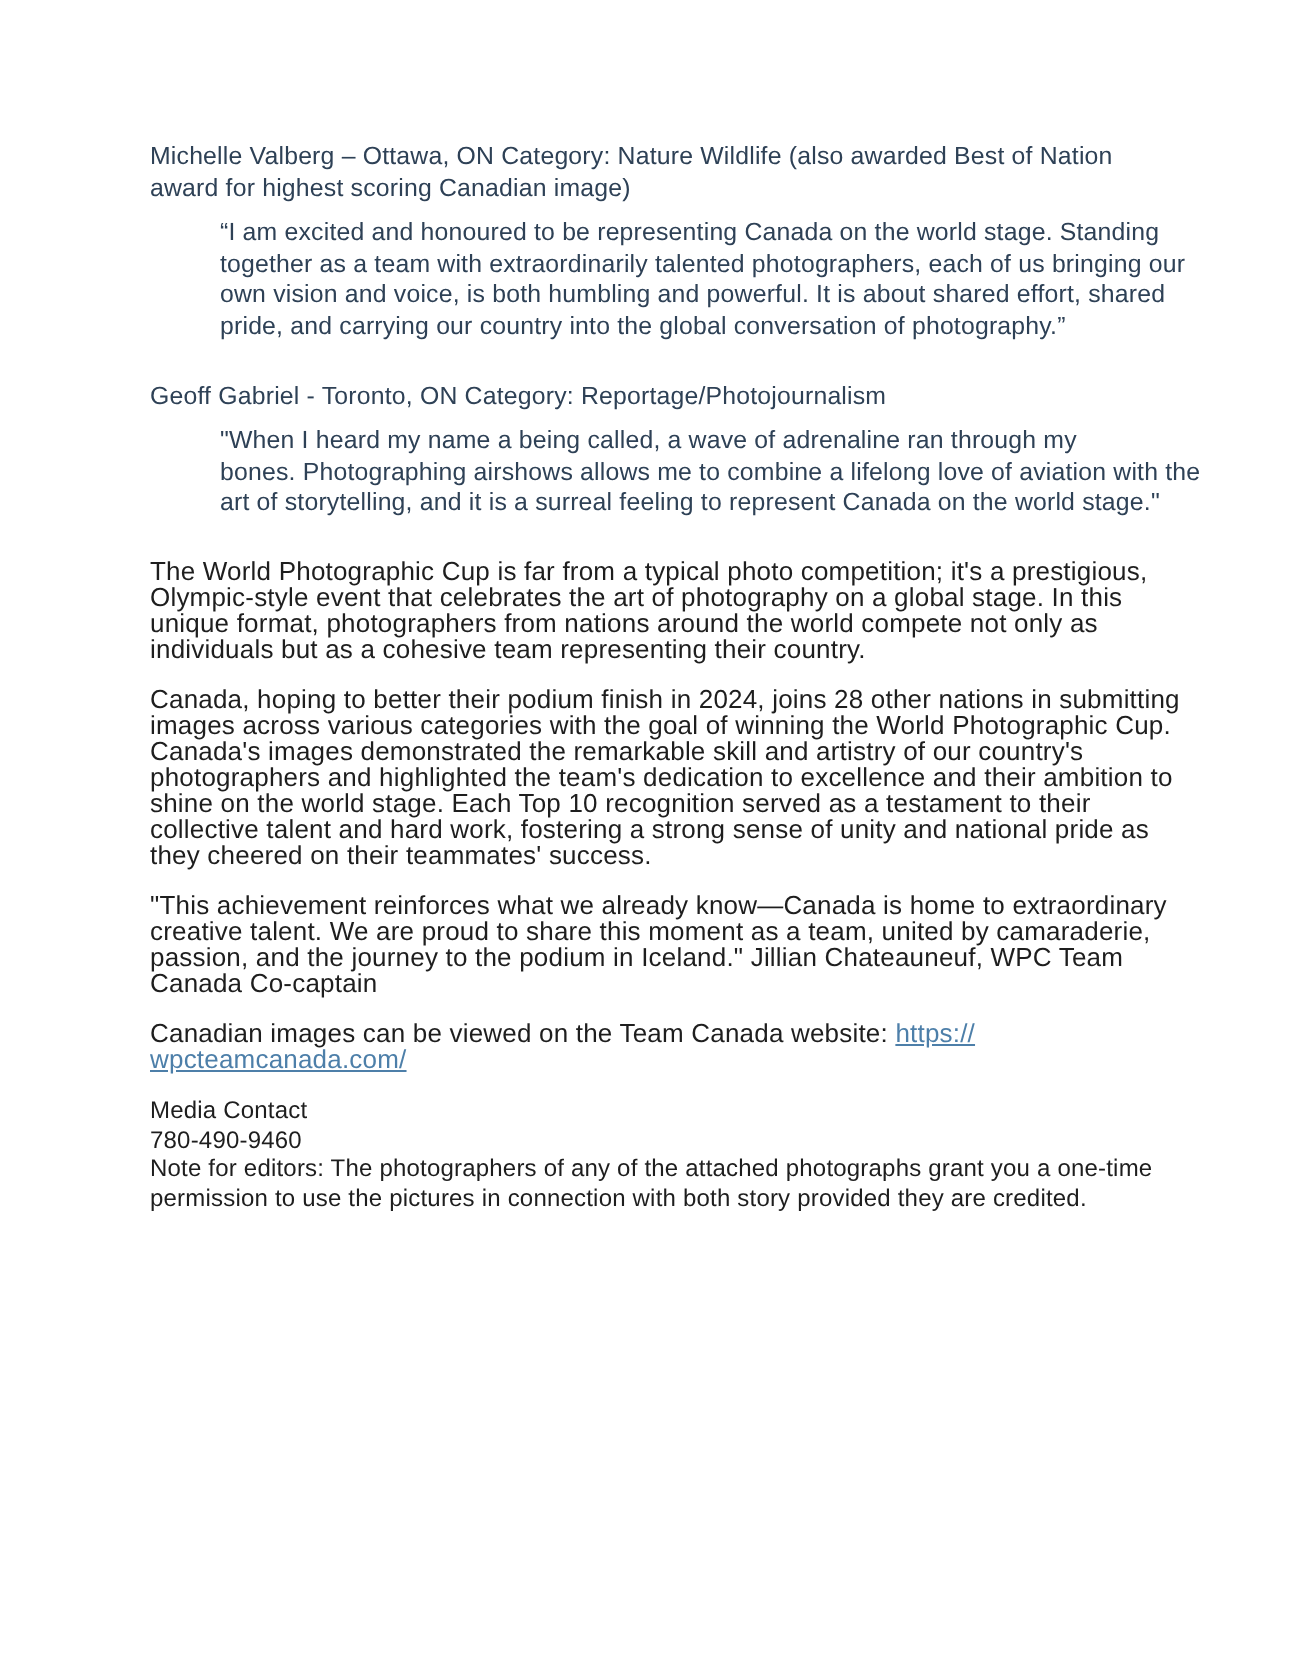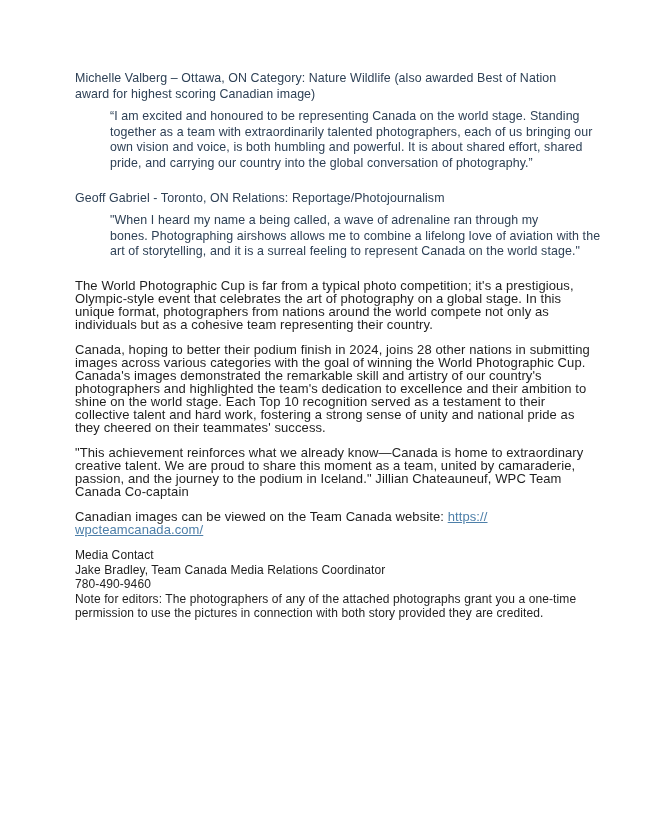--- a/index.html
+++ b/index.html
@@ -68,21 +68,21 @@
   <section>
     <h2 class="entry-heading">Michelle Valberg – Ottawa, ON Category: Nature Wildlife (also awarded Best of Nation
 award for highest scoring Canadian image)</h2>
     <blockquote class="quote">“I am excited and honoured to be representing Canada on the world stage. Standing
 together as a team with extraordinarily talented photographers, each of us bringing our
 own vision and voice, is both humbling and powerful. It is about shared effort, shared
 pride, and carrying our country into the global conversation of photography.”</blockquote>
   </section>
 
   <section>
-    <h2 class="entry-heading">Geoff Gabriel - Toronto, ON Relations: Reportage/Photojournalism</h2>
+    <h2 class="entry-heading">Geoff Gabriel - Toronto, ON Category: Reportage/Photojournalism</h2>
     <blockquote class="quote">"When I heard my name a being called, a wave of adrenaline ran through my
 bones. Photographing airshows allows me to combine a lifelong love of aviation with the
 art of storytelling, and it is a surreal feeling to represent Canada on the world stage."</blockquote>
   </section>
 
   <p class="body-para">The World Photographic Cup is far from a typical photo competition; it's a prestigious,
 Olympic-style event that celebrates the art of photography on a global stage. In this
 unique format, photographers from nations around the world compete not only as
 individuals but as a cohesive team representing their country.</p>
 
@@ -97,19 +97,18 @@
   <p class="body-para">"This achievement reinforces what we already know—Canada is home to extraordinary
 creative talent. We are proud to share this moment as a team, united by camaraderie,
 passion, and the journey to the podium in Iceland." Jillian Chateauneuf, WPC Team
 Canada Co-captain</p>
 
   <p class="body-para website-line"><span>Canadian images can be viewed on the Team Canada website: </span><a class="link" href="#">https://
 wpcteamcanada.com/</a></p>
 
   <div class="media-block">
     <p>Media Contact</p>
-    <p>Jake Bradley, Team Canada Media Relations Coordinator</p>
     <p>780-490-9460</p>
     <p>Note for editors: The photographers of any of the attached photographs grant you a one-time
 permission to use the pictures in connection with both story provided they are credited.</p>
   </div>
 
 </div>
 
 </body></html>

